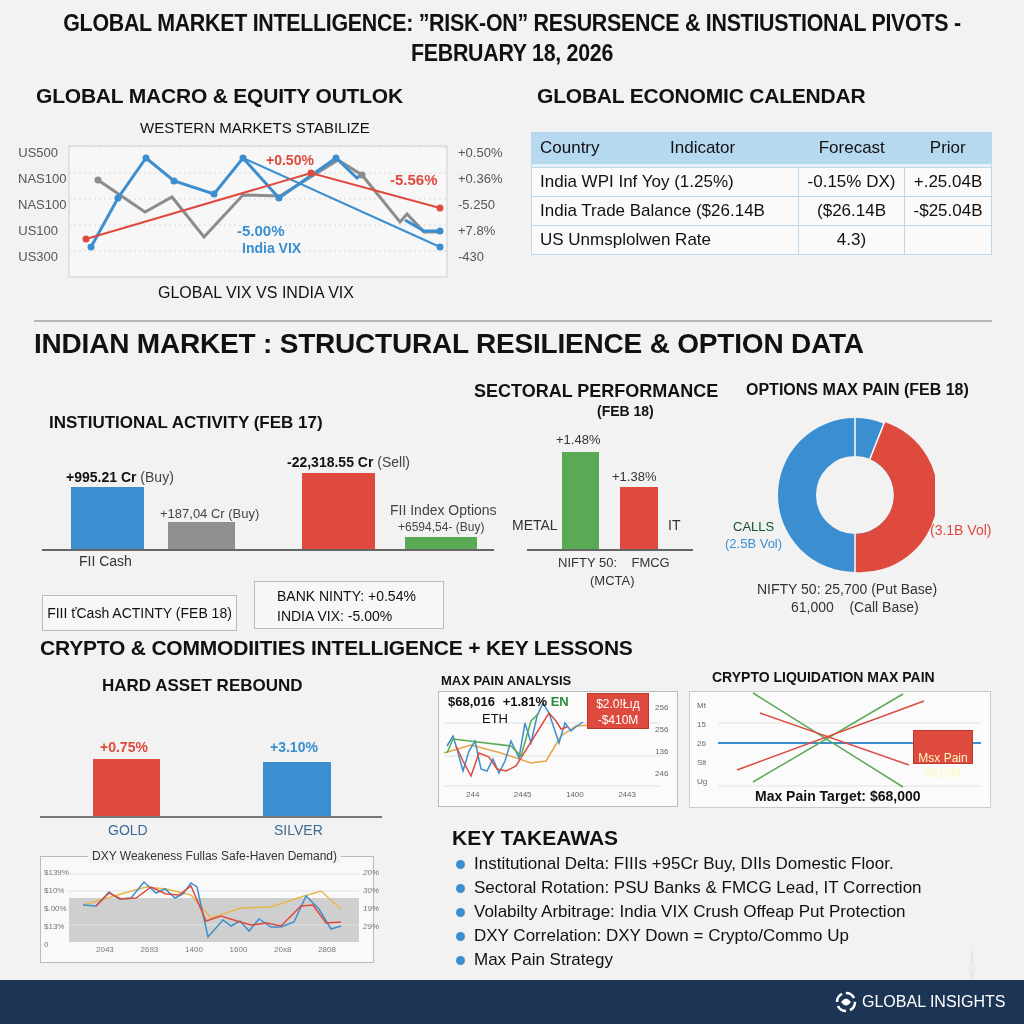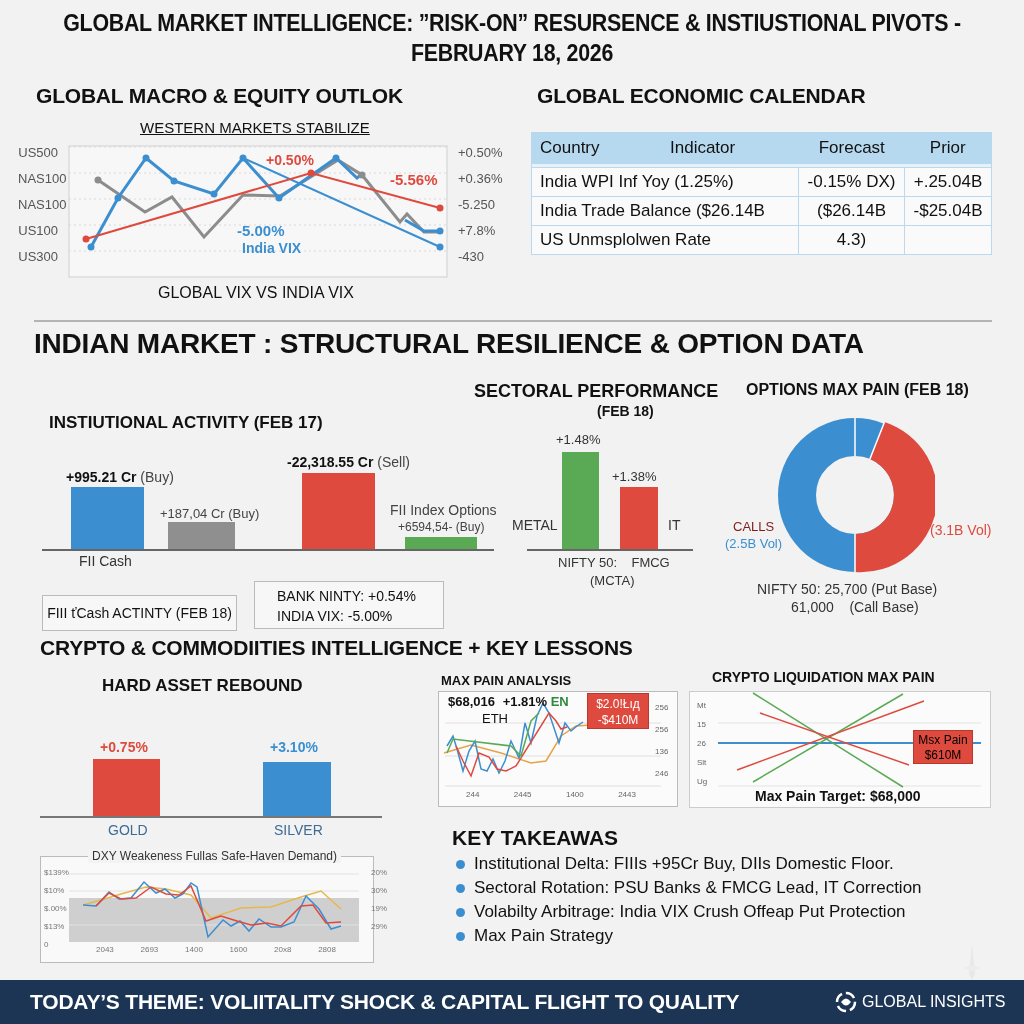--- a/index.html
+++ b/index.html
@@ -19,21 +19,21 @@
 </style>
 </head>
 <body>
 
 <div class="abs h-main cond">
   <div>GLOBAL MARKET INTELLIGENCE: ”RISK-ON” RESURSENCE &amp; INSTIUSTIONAL PIVOTS -</div>
   <div>FEBRUARY 18, 2026</div>
 </div>
 
 <div class="abs sec" style="left:36px;top:84px;">GLOBAL MACRO &amp; EQUITY OUTLOK</div>
-<div class="abs" style="left:140px;top:119px;font-size:15px;text-decoration:underline;">WESTERN MARKETS STABILIZE</div>
+<div class="abs" style="left:140px;top:119px;font-size:15px;">WESTERN MARKETS STABILIZE</div>
 
 <div class="abs" style="left:0;top:136px;width:500px;height:160px;">
   <svg width="500" height="160" viewBox="0 136 500 160">
     <rect x="69" y="146" width="378" height="131" fill="#f7f7f7" stroke="#cfcfcf" stroke-width="1"></rect>
     <g stroke="#d9d9d9" stroke-dasharray="2,3" stroke-width="1">
       <line x1="69" y1="147" x2="447" y2="147"></line>
       <line x1="69" y1="173" x2="447" y2="173"></line>
       <line x1="69" y1="199" x2="447" y2="199"></line>
       <line x1="69" y1="225" x2="447" y2="225"></line>
       <line x1="69" y1="251" x2="447" y2="251"></line>
@@ -168,21 +168,21 @@
     <g transform="translate(80,80)">
       <circle r="58" fill="none" stroke="#3b8fd0" stroke-width="38"></circle>
 
       <path d="M 29.5 -73 A 77 77 0 0 1 0 77 L 0 39 A 39 39 0 0 0 14.9 -36 Z" fill="#de4a3e"></path>
       <line x1="0" y1="-77" x2="0" y2="-39" stroke="#fff" stroke-width="1.5"></line>
       <line x1="0" y1="39" x2="0" y2="77" stroke="#fff" stroke-width="1.5"></line>
       <line x1="29.5" y1="-73" x2="14.9" y2="-36" stroke="#fff" stroke-width="1.5"></line>
     </g>
   </svg>
 </div>
-<div class="abs" style="left:733px;top:519px;font-size:13px;color:#7f1d1d;">CALLS</div>
+<div class="abs" style="left:733px;top:519px;font-size:13px;color:#14532d;">CALLS</div>
 <div class="abs" style="left:725px;top:536px;font-size:13px;color:#3b8fd0;">(2.5B Vol)</div>
 <div class="abs" style="left:930px;top:522px;font-size:14px;color:#de4a3e;">(3.1B Vol)</div>
 <div class="abs" style="left:757px;top:581px;font-size:14px;color:#333;">NIFTY 50: 25,700 (Put Base)</div>
 <div class="abs" style="left:791px;top:599px;font-size:14px;color:#333;white-space:pre;">61,000    (Call Base)</div>
 
 <div class="abs sec cond" style="left:40px;top:636px;font-size:21px;">CRYPTO &amp; COMMODIITIES INTELLIGENCE + KEY LESSONS</div>
 
 <div class="abs sub" style="left:102px;top:676px;">HARD ASSET REBOUND</div>
 <div class="abs" style="left:100px;top:739px;font-size:14px;font-weight:bold;color:#de4a3e;">+0.75%</div>
 <div class="abs" style="left:93px;top:759px;width:67px;height:57px;background:#de4a3e;"></div>
@@ -206,21 +206,21 @@
   </svg>
 </div>
 <div class="abs" style="left:88px;top:849px;padding:0 4px;background:#f3f3f3;font-size:12px;color:#333;">DXY Weakeness Fullas Safe-Haven Demand)</div>
 <div class="abs" style="left:44px;top:864px;font-size:8px;color:#777;line-height:18px;">
   <div>$139%</div>
   <div>$10%</div>
   <div>$.00%</div>
   <div>$13%</div>
   <div>0</div>
 </div>
-<div class="abs" style="left:371px;top:864px;font-size:8px;color:#777;line-height:18px;">
+<div class="abs" style="left:363px;top:864px;font-size:8px;color:#777;line-height:18px;font-style:italic;">
   <div>20%</div>
   <div>30%</div>
   <div>19%</div>
   <div>29%</div>
 </div>
 <div class="abs" style="left:96px;top:945px;width:240px;display:flex;justify-content:space-between;font-size:8px;color:#777;">
   <span>2043</span>
   <span>2693</span>
   <span>1400</span>
   <span>1600</span>
@@ -279,43 +279,43 @@
     <line x1="736" y1="769" x2="923" y2="700" stroke="#de4a3e" stroke-width="1.5"></line>
   </svg>
 </div>
 <div class="abs" style="left:697px;top:696px;font-size:8px;color:#666;line-height:19px;">
   <div>Mt</div>
   <div>15</div>
   <div>26</div>
   <div>Slt</div>
   <div>Ug</div>
 </div>
-<div class="abs" style="left:913px;top:730px;width:60px;height:34px;background:#de4a3e;color:#000000;font-size:12px;text-align:center;line-height:15px;padding-top:2px;box-sizing:border-box;border:1px solid #b83a2f;">
+<div class="abs" style="left:913px;top:730px;width:60px;height:34px;background:#de4a3e;color:#fef9c3;font-size:12px;text-align:center;line-height:15px;padding-top:20px;box-sizing:border-box;border:1px solid #b83a2f;">
   <div>Msx Pain</div>
   <div>$610M</div>
 </div>
 <div class="abs" style="left:755px;top:788px;font-size:14px;font-weight:bold;">Max Pain Target: $68,000</div>
 
 <div class="abs" style="left:452px;top:826px;font-size:21px;font-weight:bold;">KEY TAKEAWAS</div>
 <ul class="abs tk" style="left:452px;top:852px;margin:0;padding:0;">
   <li>Institutional Delta: FIIIs +95Cr Buy, DIIs Domestic Floor.</li>
   <li>Sectoral Rotation: PSU Banks &amp; FMCG Lead, IT Correction</li>
   <li>Volabilty Arbitrage: India VIX Crush Offeap Put Protection</li>
+  <li>DXY Correlation: DXY Down = Crypto/Commo Up</li>
   <li>Max Pain Strategy</li>
 </ul>
 
 <div class="abs" style="left:962px;top:944px;width:20px;height:36px;">
   <svg width="20" height="36" viewBox="0 0 20 36">
       <path d="M10 0 L13 30 L10 36 L7 30 Z" fill="#e8e8e8"></path>
       <path d="M0 24 L10 21 L20 24 L10 27 Z" fill="#ececec"></path>
     </svg>
 </div>
 
 <div class="abs footer">
-  <div class="abs cond" style="left:30px;top:10px;font-size:21px;font-weight:bold;color:#fff;letter-spacing:-0.2px;">TODAY’S THEME: VOLIITALITY SHOCK &amp; CAPITAL FLIGHT TO QUALITY</div>
   <div class="abs" style="left:835px;top:11px;width:22px;height:22px;">
     <svg width="22" height="22" viewBox="0 0 22 22">
       <circle cx="11" cy="11" r="9" fill="none" stroke="#fff" stroke-width="2.5" stroke-dasharray="10,4"></circle>
       <path d="M6 11 Q11 4 16 11 Q11 18 6 11" fill="#fff"></path>
     </svg>
   </div>
   <div class="abs" style="left:862px;top:13px;font-size:16px;color:#fff;">GLOBAL INSIGHTS</div>
 </div>
 
 </body></html>

